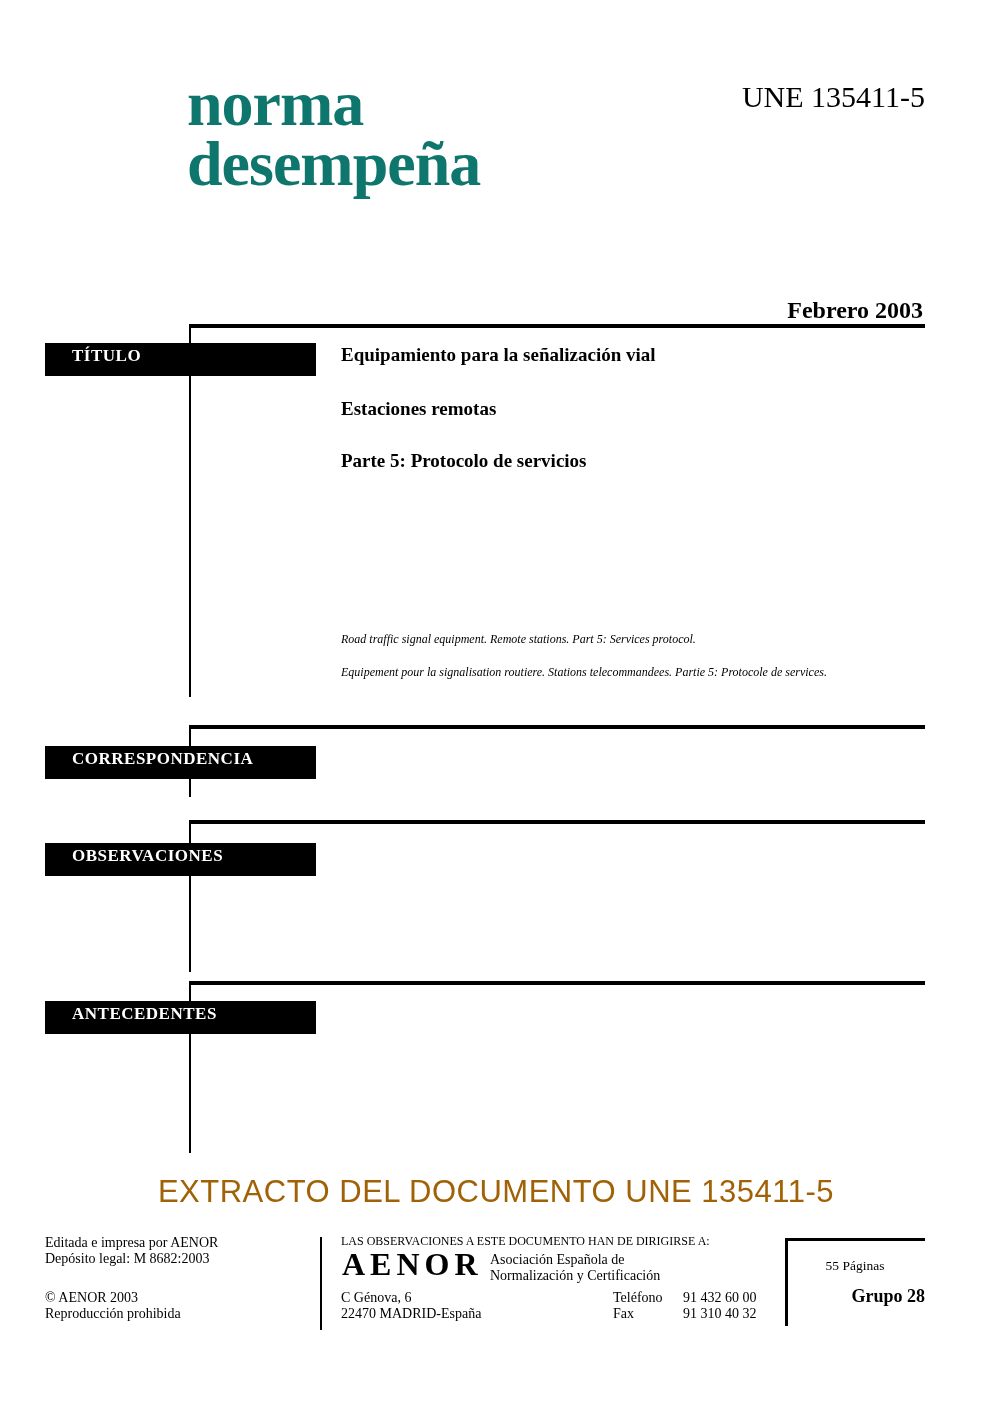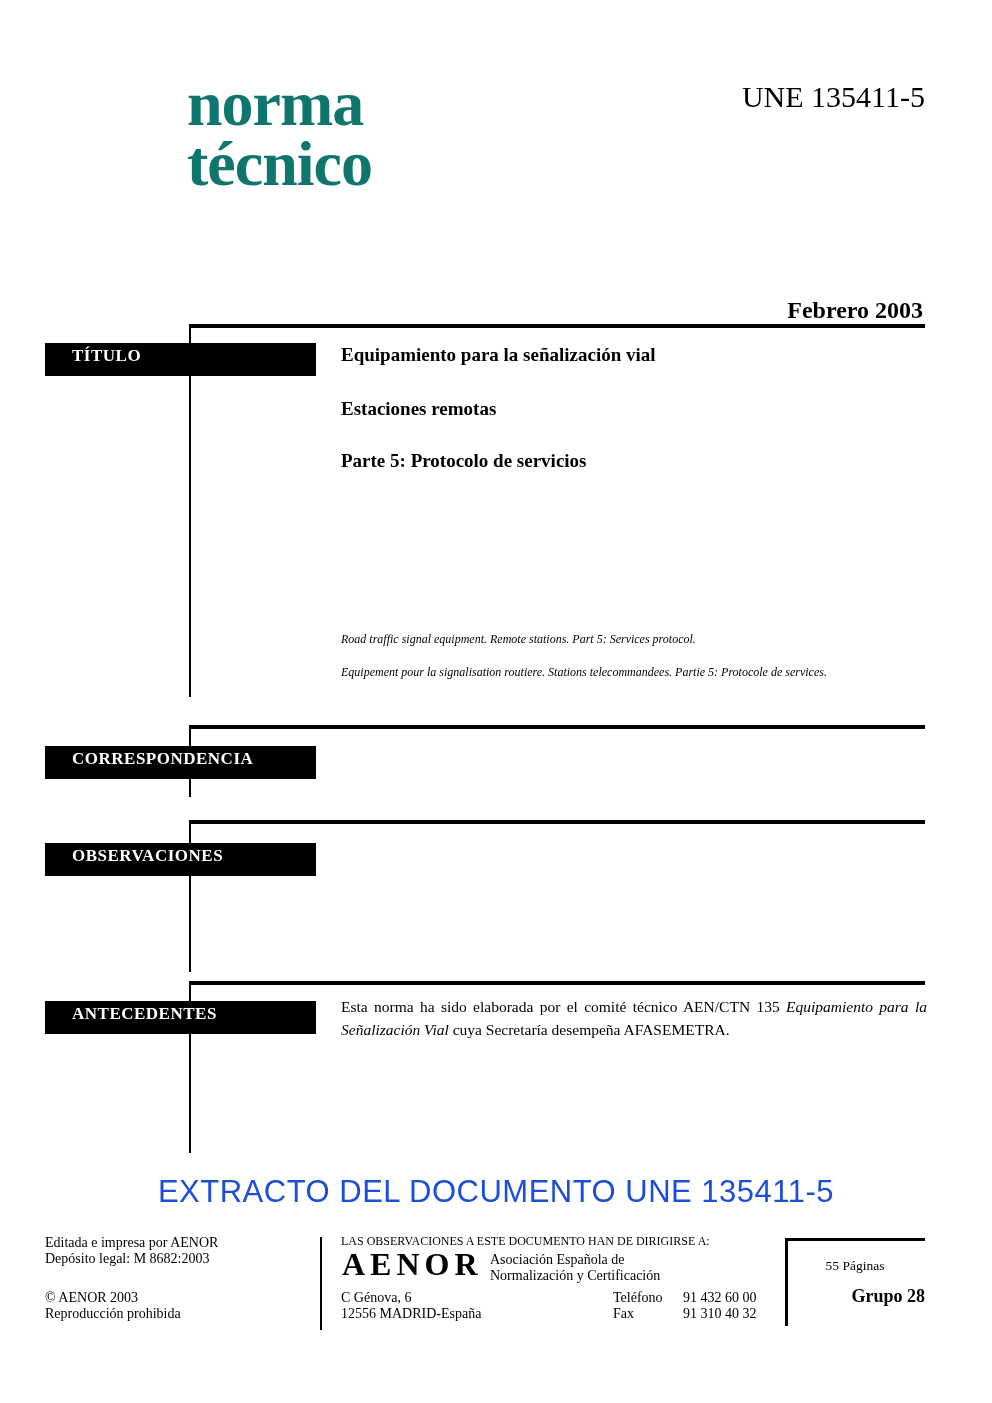--- a/index.html
+++ b/index.html
@@ -42,21 +42,21 @@
     position:absolute;left:341px;top:995px;width:586px;
     font-size:15.5px;line-height:23px;text-align:justify;
   }
   .antecedentes-text .it{font-style:italic;}
   
   .extract-notice{
     position:absolute;left:0;top:1174px;width:992px;
     text-align:center;
     font-family:"Liberation Sans", sans-serif;
     font-size:31px;letter-spacing:0.5px;
-    color:#1d4ed8;white-space:nowrap;
+    color:#a16207;white-space:nowrap;
   }
   
   .footer-small{font-size:14px;line-height:15.5px;}
   .f-left-1{position:absolute;left:45px;top:1235px;}
   .f-left-2{position:absolute;left:45px;top:1290px;}
   .f-divider{position:absolute;left:320px;top:1237px;width:2px;height:93px;background:#000;}
   .f-obs-notice{position:absolute;left:341px;top:1234px;font-size:12px;white-space:nowrap;}
   .f-aenor{
     position:absolute;left:342px;top:1247px;
     font-weight:bold;font-size:32px;letter-spacing:5px;line-height:34px;
@@ -73,21 +73,21 @@
   .f-pages{position:absolute;left:785px;top:1258px;width:140px;text-align:center;font-size:13.5px;}
   .f-group{position:absolute;left:785px;top:1286px;width:140px;text-align:right;font-weight:bold;font-size:18px;}
 </style>
 </head>
 <body>
 
 <div class="page">
 
   <div class="logo">
     <div>norma</div>
-    <div>técnico</div>
+    <div>desempeña</div>
   </div>
   <div class="doc-code">UNE 135411-5</div>
   <div class="issue-date">Febrero 2003</div>
 
   <div class="hline" style="top:324px;"></div>
   <div class="vline" style="top:324px;height:373px;"></div>
   <div class="bar" style="top:343px;">
     <span>TÍTULO</span>
   </div>
   <div class="title-line" style="top:344px;">Equipamiento para la señalización vial</div>
@@ -106,21 +106,20 @@
   <div class="vline" style="top:820px;height:152px;"></div>
   <div class="bar" style="top:843px;">
     <span>OBSERVACIONES</span>
   </div>
 
   <div class="hline" style="top:981px;"></div>
   <div class="vline" style="top:981px;height:172px;"></div>
   <div class="bar" style="top:1001px;">
     <span>ANTECEDENTES</span>
   </div>
-  <div class="antecedentes-text"><span>Esta norma ha sido elaborada por el comité técnico AEN/CTN 135 </span><span class="it">Equipamiento para la Señalización Vial</span><span> cuya Secretaría desempeña AFASEMETRA.</span></div>
 
   <div class="extract-notice">EXTRACTO DEL DOCUMENTO UNE 135411-5</div>
 
   <div class="f-left-1 footer-small">
     <div>Editada e impresa por AENOR</div>
     <div>Depósito legal: M 8682:2003</div>
   </div>
   <div class="f-left-2 footer-small">
     <div>© AENOR 2003</div>
     <div>Reproducción prohibida</div>
@@ -129,21 +128,21 @@
   <div class="f-divider"></div>
 
   <div class="f-obs-notice">LAS OBSERVACIONES A ESTE DOCUMENTO HAN DE DIRIGIRSE A:</div>
   <div class="f-aenor">AENOR</div>
   <div class="f-org footer-small">
     <div>Asociación Española de</div>
     <div>Normalización y Certificación</div>
   </div>
   <div class="f-address footer-small">
     <div>C Génova, 6</div>
-    <div>12556 MADRID-España</div>
+    <div>22470 MADRID-España</div>
   </div>
   <div class="f-tel-labels footer-small">
     <div>Teléfono</div>
     <div>Fax</div>
   </div>
   <div class="f-tel-values footer-small">
     <div>91 432 60 00</div>
     <div>91 310 40 32</div>
   </div>
 

